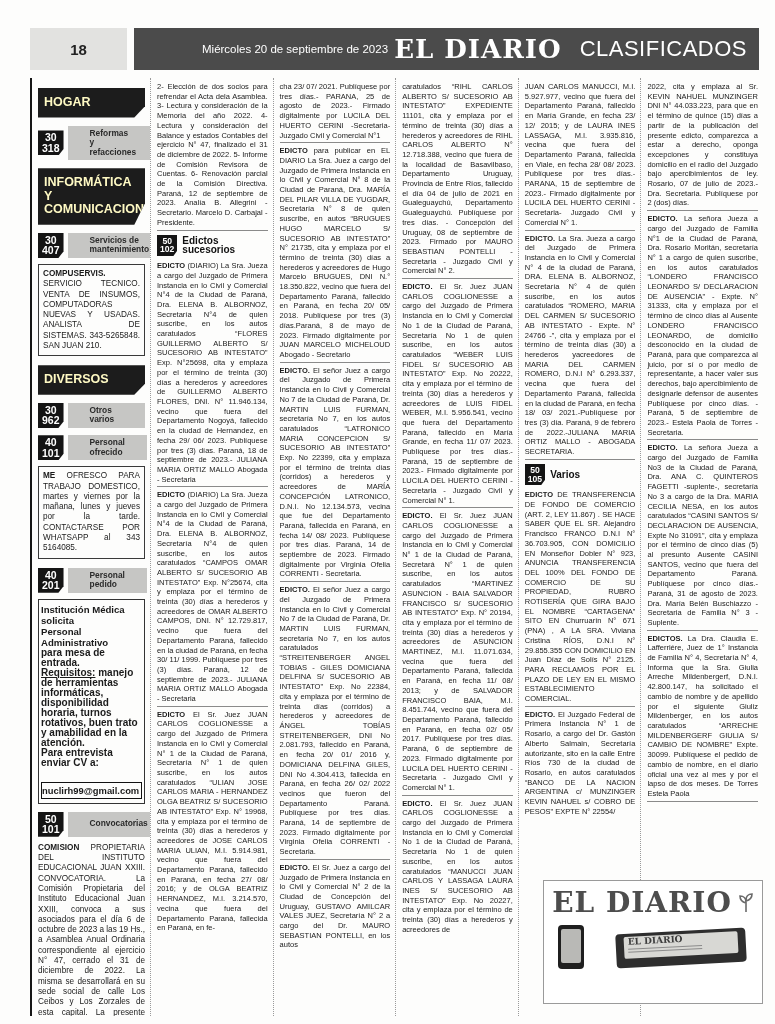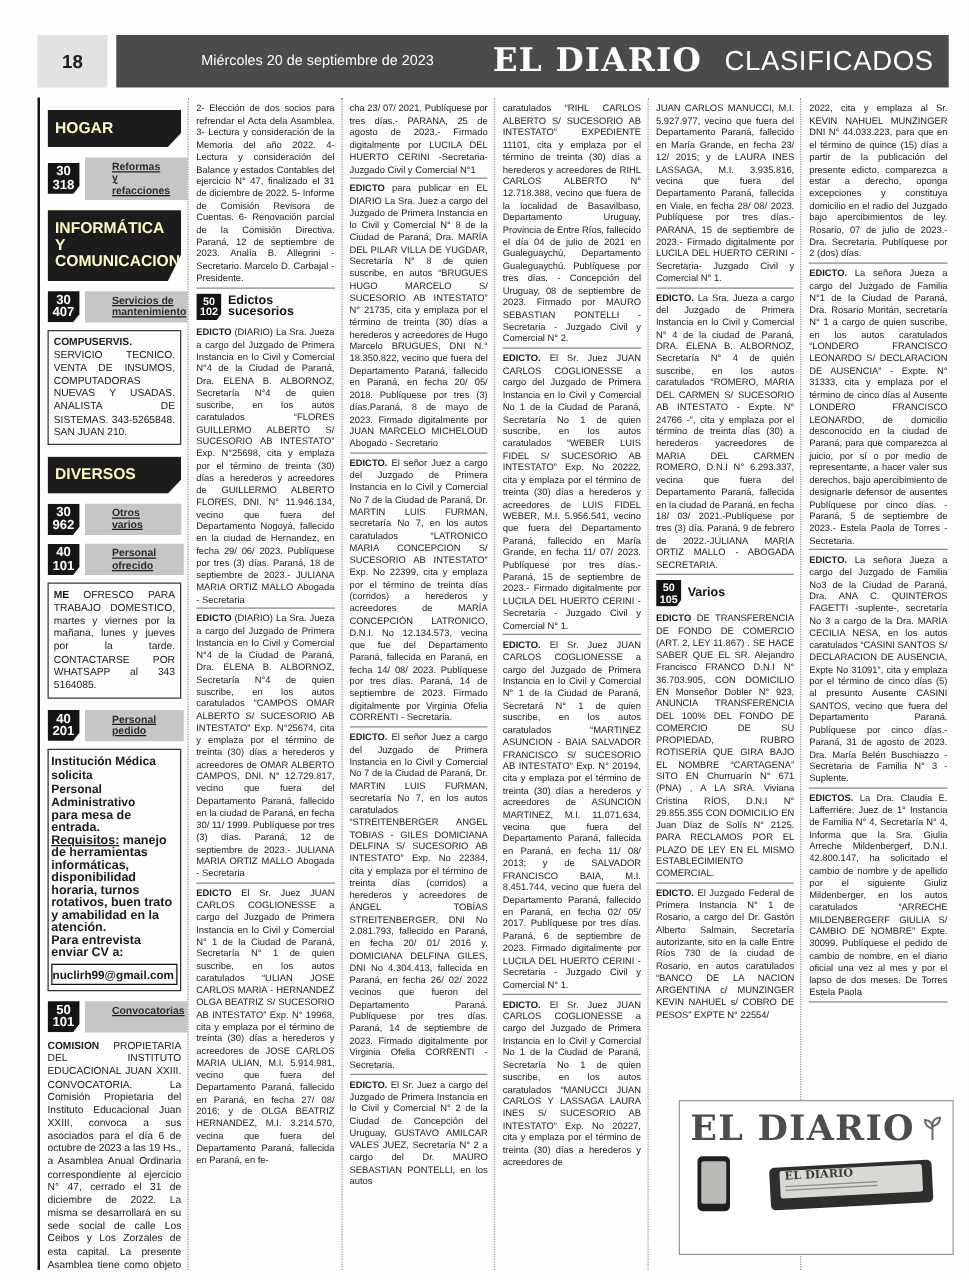--- a/index.html
+++ b/index.html
@@ -1,48 +1,48 @@
 <!DOCTYPE html>
 <html><head>
 <meta charset="utf-8">
 <style>
   html,body{margin:0;padding:0;background:#f7f7f5;}
   .page{position:relative;width:775px;height:1024px;background:#fdfdfc;overflow:hidden;
         font-family:"Liberation Sans",sans-serif;color:#1a1a1a;}
   
   .hdr{position:absolute;top:28px;left:30px;right:16px;height:42px;display:flex;gap:7px;}
-  .pagenum{width:56px;background:#e2e2e0;display:flex;align-items:center;justify-content:center;
+  .pagenum{width:97px;background:#e2e2e0;display:flex;align-items:center;justify-content:center;
            font-weight:bold;font-size:15px;color:#222;}
   .hdrbar{flex:1;background:#4b4b4b;color:#fff;display:flex;align-items:center;}
   .hdr-date{font-size:11.5px;margin-left:68px;}
   .hdr-brand{margin-left:auto;font-family:"DejaVu Serif",serif;font-weight:bold;font-size:26px;letter-spacing:1px;}
   .hdr-section{font-size:22px;font-weight:normal;margin:0 12px 0 18px;letter-spacing:.5px;}
   
   .main{position:absolute;top:78px;left:30px;right:12px;bottom:8px;display:flex;}
   .sidebar{width:120px;flex:none;border-left:2px solid #161616;padding:2px 5px 0 6px;box-sizing:border-box;overflow:hidden;}
   .col{flex:1;border-left:1px dotted #9a9a9a;padding:4px 5px 0 6px;overflow:hidden;
        font-size:7.5px;line-height:9.7px;text-align:justify;}
   
   .banner{background:#1c1c1c;color:#fef9c3;font-weight:800;font-size:12.5px;line-height:13.5px;
           padding:8px 6px;margin:8px 0 8px;clip-path:polygon(0 0,100% 0,100% 62%,90% 100%,0 100%);}
-  .catrow{display:flex;align-items:stretch;gap:4px;margin:7px 0 6px;text-decoration:underline;}
+  .catrow{display:flex;align-items:stretch;gap:4px;margin:7px 0 6px;}
   .codebox{background:#141414;color:#fff;font-weight:800;font-size:10.5px;line-height:10.5px;
            padding:2px 4px;text-align:center;align-self:center;
            clip-path:polygon(0 0,100% 0,100% 74%,80% 100%,0 100%);}
   .catlabel{background:#c6c6c4;color:#2b2b2b;font-weight:700;font-size:8.4px;line-height:9.6px;
-            padding:3px 22px;flex:1;display:flex;flex-direction:column;justify-content:space-between;}
+            padding:3px 22px;flex:1;display:flex;flex-direction:column;justify-content:center;}
   .ad{font-size:8.2px;line-height:10.3px;text-align:justify;margin:0 0 9px;}
   .ad.boxed{border:1px solid #3a3a3a;padding:4px 4px;}
   .ad.ruled{border-bottom:1px solid #555;padding-bottom:3px;margin-bottom:4px;}
   .ad b{font-weight:800;}
   .inst{border:1px solid #333;padding:4px 2px;text-align:left;margin:0 0 8px;}
   .inst .l1{font-weight:bold;font-size:9.6px;line-height:11px;}
   .inst .l2{font-weight:bold;font-size:10px;line-height:10px;}
   .inst .u{text-decoration:underline;}
-  .inst .mail{border:1px solid #111;margin-top:3px;padding:2px 0;font-weight:bold;font-size:9.4px;}
+  .inst .mail{border:1px solid #111;margin-top:14px;padding:2px 0;font-weight:bold;font-size:9.4px;}
   
   .blk{margin:0 0 3px;padding-bottom:2px;}
   .blk.ruled{border-bottom:1px solid #8a8a8a;}
   .blk b{font-weight:800;}
   .inlinecat{display:flex;align-items:center;gap:5px;margin:4px 0 5px;}
   .inlinecat .codebox{font-size:8.6px;line-height:8.8px;padding:2px 3px;}
   .inlinecat .lbl{font-weight:800;font-size:10px;color:#111;}
   
   .promo{position:absolute;right:12px;bottom:20px;width:220px;height:124px;border:1px solid #9a9a9a;
          background:#fff;box-sizing:border-box;padding:5px 8px;}

